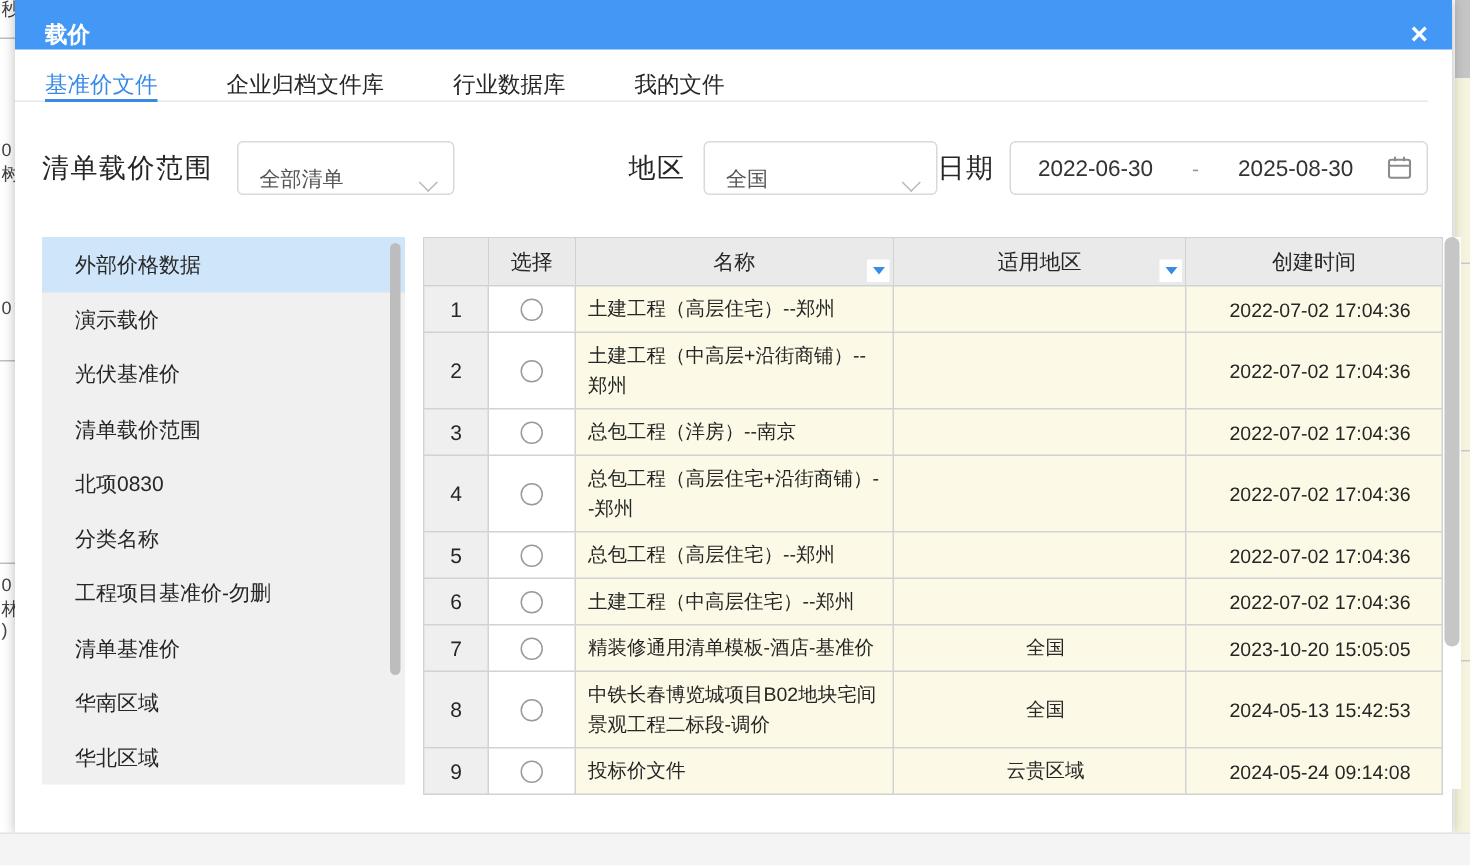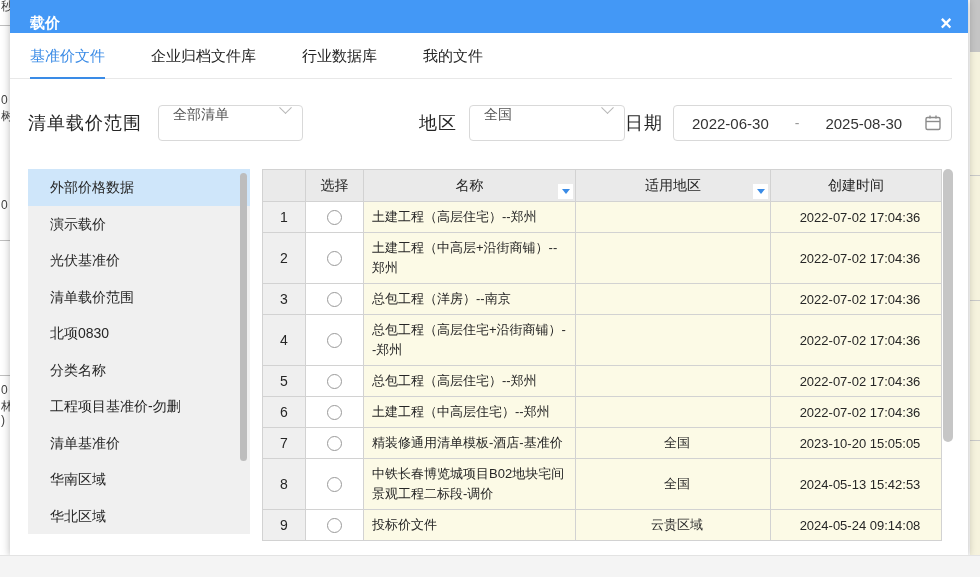--- a/index.html
+++ b/index.html
@@ -22,44 +22,44 @@
   
   .modal { position:absolute; left:10px; top:0; width:958px; height:556px; background:#fff; z-index:2;
            box-shadow: 0 0 8px rgba(0,0,0,.28); }
 
   .modal-header { height:33px; background:var(--accent,#4398f6); display:flex; align-items:flex-end; padding:0 16px 0 20px; }
   .modal-title { color:#fff; font-size:15px; font-weight:bold; }
   .modal-close { margin-left:auto; color:#fff; font-size:20px; font-weight:bold; line-height:20px; cursor:pointer; }
 
   
   .tabs { display:flex; gap:46px; margin:0 16px 0 0; padding:14px 0 0 20px; border-bottom:1px solid #e8e8e8; }
-  .tab { font-size:15px; color:#262626; padding-bottom:11px; border-bottom:2px solid transparent; margin-bottom:-1px; cursor:pointer; white-space:nowrap; }
+  .tab { font-size:15px; color:#262626; border-bottom:2px solid transparent; margin-bottom:-1px; cursor:pointer; white-space:nowrap; }
   .tab.active { color:var(--accent2,#3a8be6); border-bottom-color:var(--accent2,#3a8be6); }
 
   
   .filter-row { display:flex; align-items:center; margin:26px 0 0 18px; height:36px; }
   .flabel { font-size:18px; color:#262626; letter-spacing:1px; white-space:nowrap; }
   .flabel.scope { margin-right:16px; }
   .flabel.region { margin-left:116px; margin-right:12px; }
   .flabel.date { margin-right:10px; }
-  .select { height:36px; border:1px solid #d9d9d9; border-radius:4px; display:flex; align-items:flex-start; padding:0 12px 0 14px; background:#fff; cursor:pointer; }
+  .select { height:36px; border:1px solid #d9d9d9; border-radius:4px; display:flex; align-items:flex-end; padding:0 12px 0 14px; background:#fff; cursor:pointer; }
   .select.scope { width:145px; }
   .select.region { width:156px; }
   .select-value { font-size:14px; color:#555; }
   .chevron { margin-left:auto; width:9px; height:9px; border-right:1.6px solid #b8b8b8; border-bottom:1.6px solid #b8b8b8; transform:rotate(45deg) translate(-2px,-2px); }
   .date-box { flex:1; margin-right:16px; height:36px; border:1px solid #d9d9d9; border-radius:4px; display:flex; align-items:center; padding:0 9px 0 18px; background:#fff; }
   .date-val { font-size:15px; color:#333; }
   .date-sep { font-size:14px; color:#999; margin:0 26px; }
   .date-box .spacer { flex:1; }
   .cal-icon { width:18px; height:18px; flex:none; }
 
   
   .content { display:flex; margin-top:28px; padding-left:18px; }
 
-  .sidebar { width:222px; height:365px; background:#f0f0f0; position:relative; overflow:hidden; flex:none; }
+  .sidebar { width:242px; height:365px; background:#f0f0f0; position:relative; overflow:hidden; flex:none; }
   .side-item { height:36.5px; line-height:36.5px; padding-left:22px; font-size:14px; color:#262626; cursor:pointer; white-space:nowrap; }
   .side-item.selected { background:#cfe6fa; }
   .side-scroll { position:absolute; right:3px; top:4px; width:7px; height:288px; background:#bdbdbd; border-radius:4px; }
 
   .table-area { margin-left:12px; position:relative; width:695px; flex:none; }
   table.price { border-collapse:collapse; table-layout:fixed; width:679px; }
   .price th, .price td { border:1px solid #d2d2d2; }
   .price th { background:#eaeaea; height:32px; font-weight:normal; font-size:14px; color:#262626; text-align:center; position:relative; }
   .filter-btn { position:absolute; right:2px; bottom:2px; width:15px; height:15px; background:#fff; display:flex; align-items:center; justify-content:center; cursor:pointer; }
   .filter-tri { width:0; height:0; border-left:4px solid transparent; border-right:4px solid transparent; border-top:5px solid var(--accent2,#3a8be6); }

